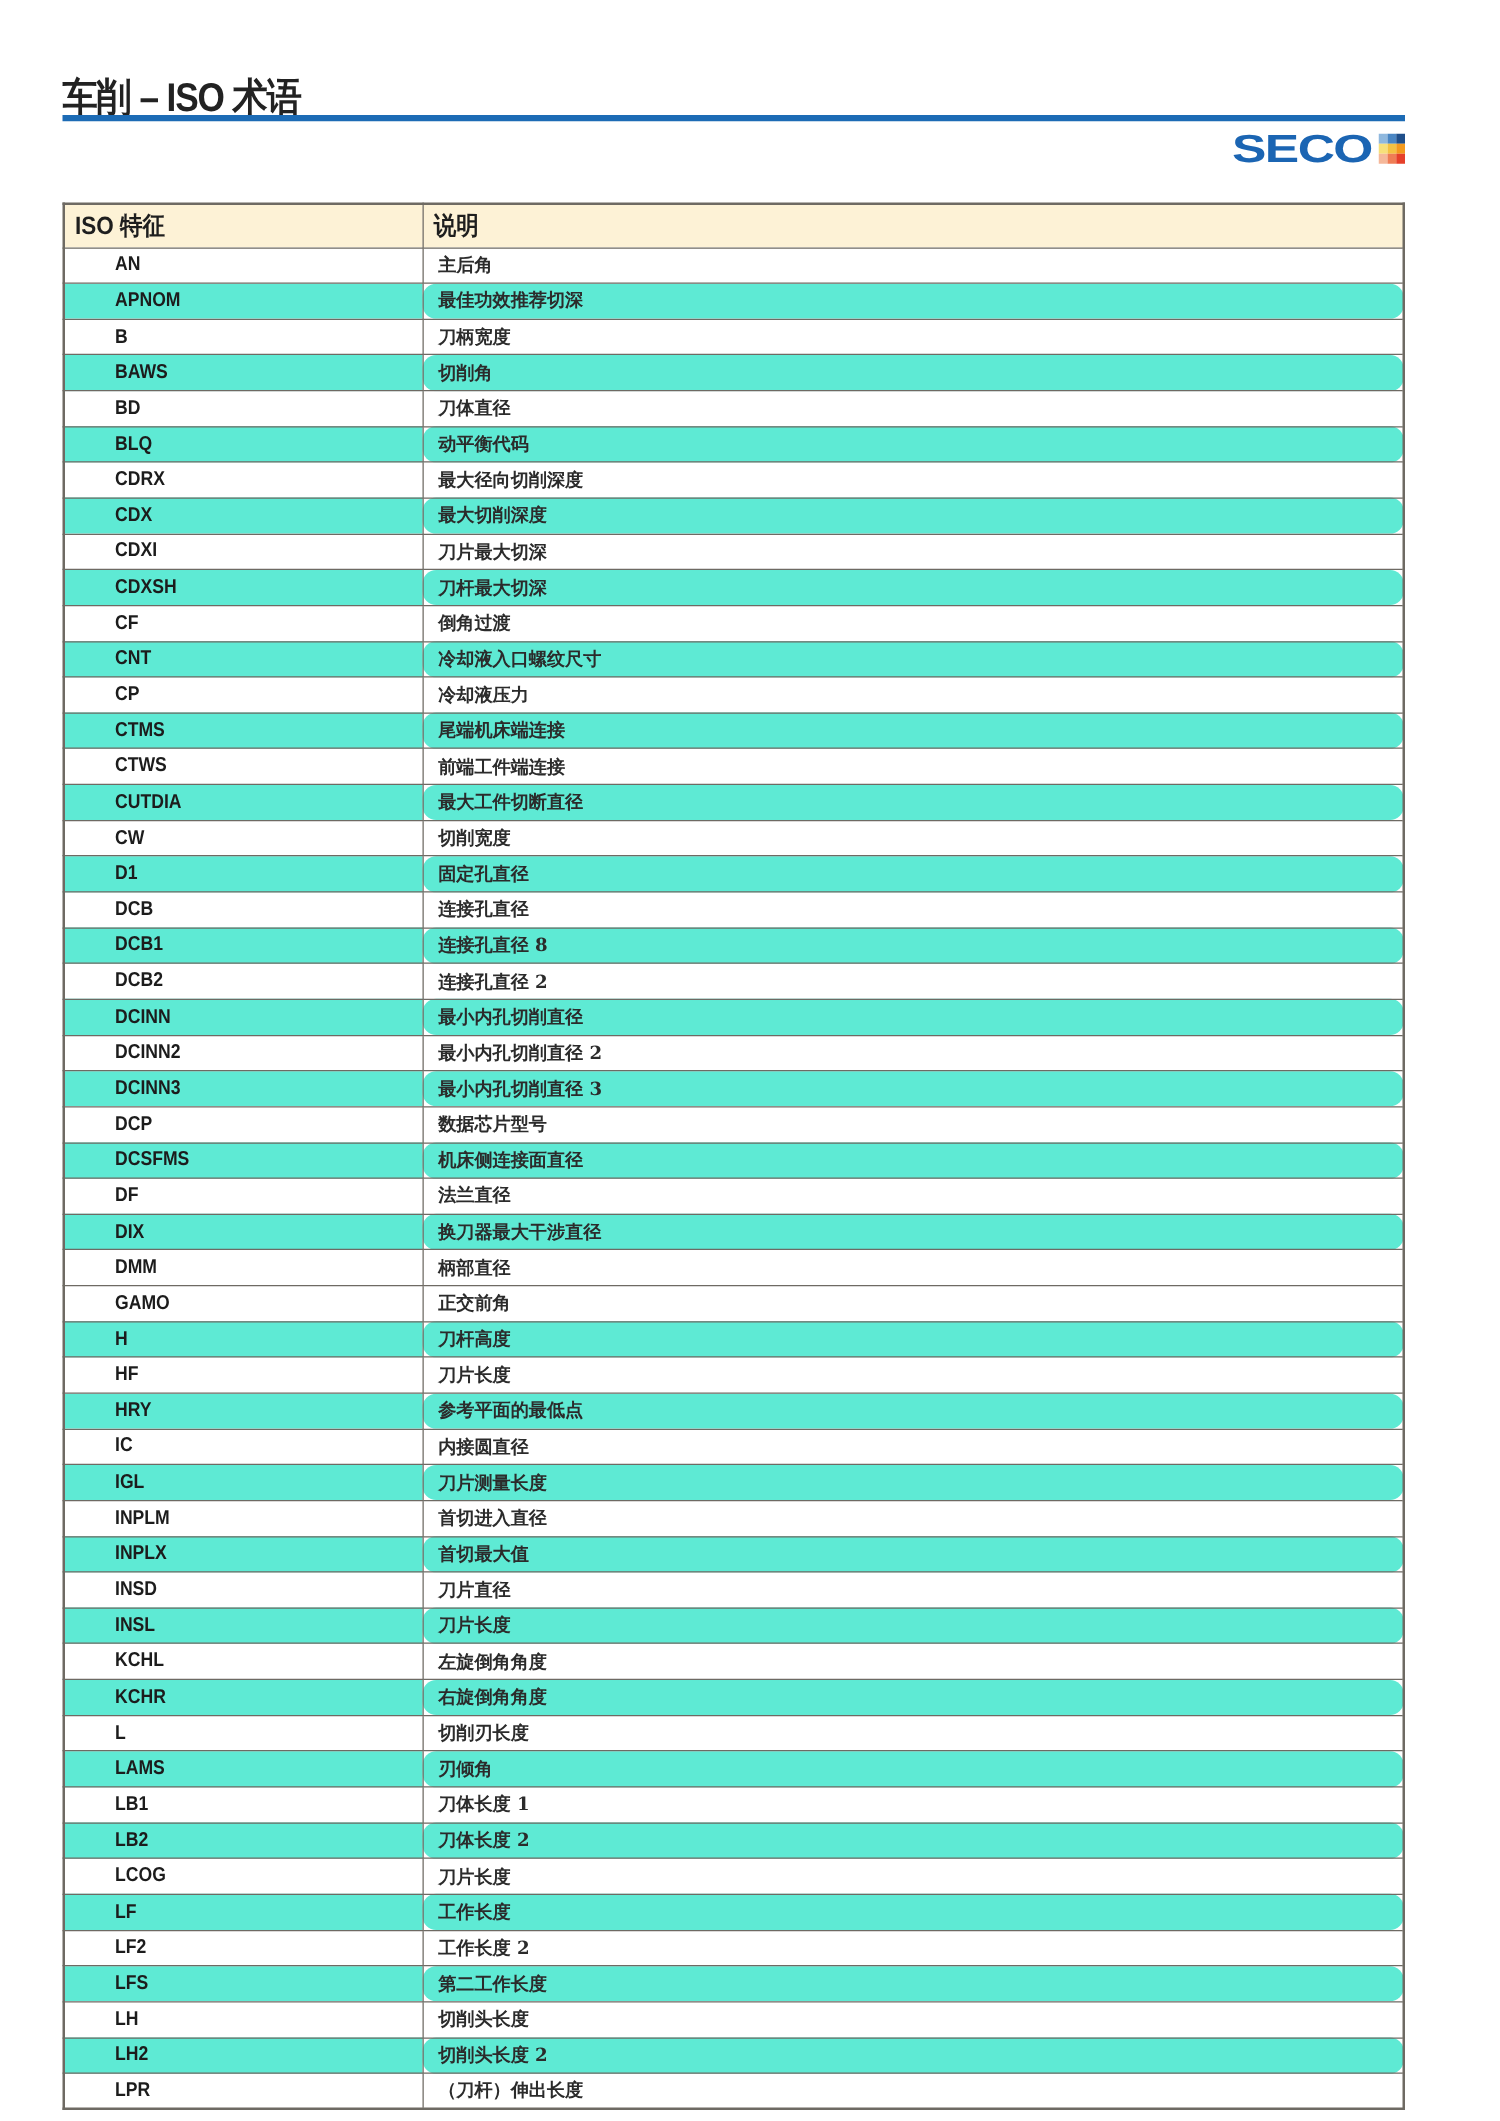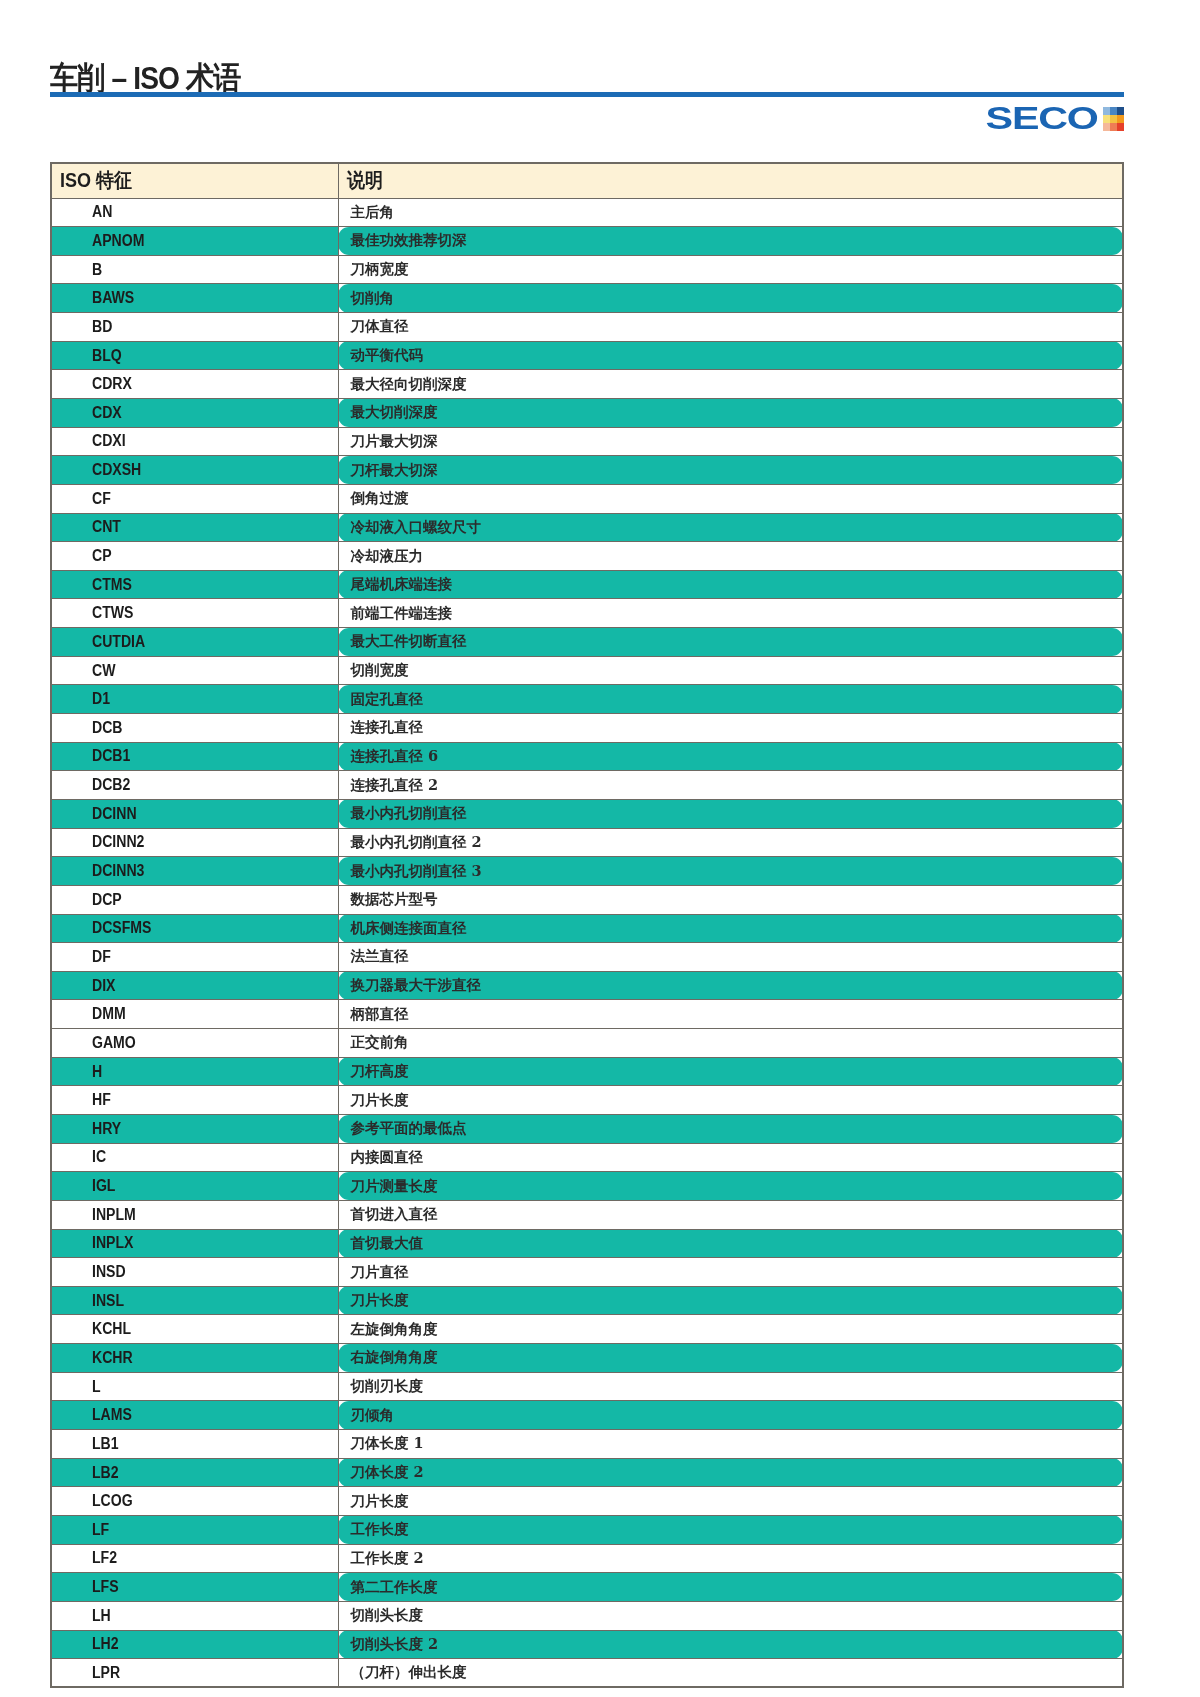--- a/index.html
+++ b/index.html
@@ -17,21 +17,21 @@
 
     .terms-table { position: absolute; left: 50px; top: 122px; width: 1074px; border-collapse: collapse; border: 2px solid #6e6a63; margin-top: 40px; }
     .terms-table th, .terms-table td { border: 1.5px solid #6e6a63; text-align: left; vertical-align: middle; padding: 0 0 0 8px; }
     .terms-table th { height: 35px; background: #fdf2d6; font-size: 20px; font-weight: bold; color: #1e1e1e; }
     .terms-table th .th-inner { display: inline-block; transform: scaleX(0.9); transform-origin: left center; }
     .terms-table td { height: 28.65px; font-size: 16px; }
     .terms-table td.col-code { width: 287px; font-weight: bold; color: #1c1c1c; padding-left: 40px; }
     .terms-table td.col-code span { display: inline-block; transform: scaleX(0.88); transform-origin: left center; }
     .terms-table td.col-desc { font-family: "DejaVu Serif", "Liberation Serif", serif; font-size: 14.5px; font-weight: bold; color: #2b2b2b; padding-left: 12px; border-radius: 11px; }
     .terms-table tr.row-odd td { background: #ffffff; }
-    .terms-table tr.row-even td { background: #14b8a6; }
+    .terms-table tr.row-even td { background: #5eead4; }
 
     .page-number { position: absolute; left: 50px; top: 1724px; font-size: 16px; color: #333333; font-weight: bold; }
   </style>
 </head>
 <body>
 
 <div class="page-header">
   <div class="page-title">车削 – ISO 术语</div>
   <div class="logo">
     <div class="logo-text">SECO</div>
@@ -130,21 +130,21 @@
       <tr class="row-even">
         <td class="col-code"><span>D1</span></td>
         <td class="col-desc"><span>固定孔直径</span></td>
       </tr>
       <tr class="row-odd">
         <td class="col-code"><span>DCB</span></td>
         <td class="col-desc"><span>连接孔直径</span></td>
       </tr>
       <tr class="row-even">
         <td class="col-code"><span>DCB1</span></td>
-        <td class="col-desc"><span>连接孔直径 6</span></td>
+        <td class="col-desc"><span>连接孔直径 8</span></td>
       </tr>
       <tr class="row-odd">
         <td class="col-code"><span>DCB2</span></td>
         <td class="col-desc"><span>连接孔直径 2</span></td>
       </tr>
       <tr class="row-even">
         <td class="col-code"><span>DCINN</span></td>
         <td class="col-desc"><span>最小内孔切削直径</span></td>
       </tr>
       <tr class="row-odd">

